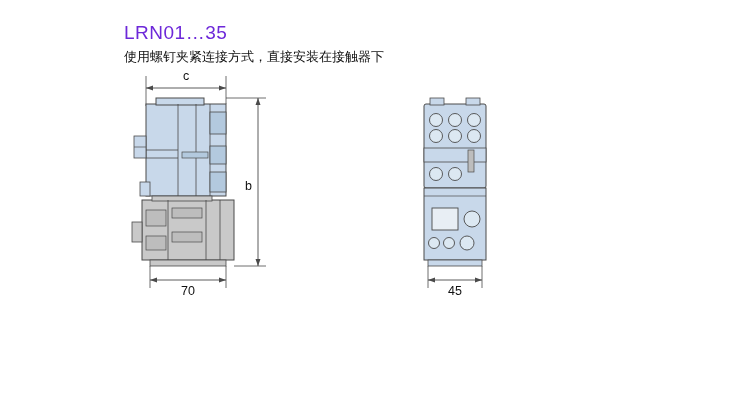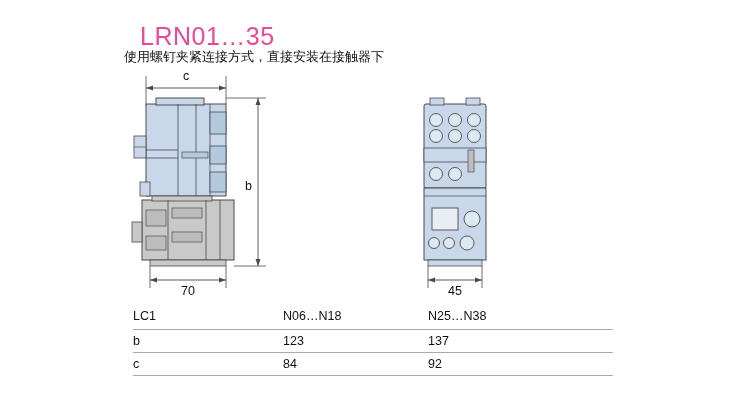--- a/index.html
+++ b/index.html
@@ -17,25 +17,25 @@
   }
   .page {
     position: absolute;
     left: 0; top: 0;
     width: 750px;
     height: 400px;
   }
   
   .title {
     position: absolute;
-    left: 140px;
+    left: 124px;
     top: 22px;
-    font-size: 25px;
+    font-size: 19px;
     letter-spacing: 0.5px;
-    color: #ec4899;
+    color: #6d28d9;
   }
   .subtitle {
     position: absolute;
     left: 124px;
     top: 48px;
     font-size: 13px;
     color: #111;
   }
   
   .drawing {
@@ -181,33 +181,14 @@
         <polygon points="482,280 475,277.5 475,282.5" fill="#4a4a4a"></polygon>
       </g>
 
       <text class="dim-label" x="186" y="80" text-anchor="middle">c</text>
       <text class="dim-label" x="252" y="190" text-anchor="end">b</text>
       <text class="dim-label" x="188" y="295" text-anchor="middle">70</text>
       <text class="dim-label" x="455" y="295" text-anchor="middle">45</text>
     </svg>
   </div>
 
-  <table class="spec-table">
-    <tbody>
-      <tr class="head">
-        <td class="c0">LC1</td>
-        <td class="c1">N06…N18</td>
-        <td class="c2">N25…N38</td>
-      </tr>
-      <tr class="rule-top">
-        <td class="c0">b</td>
-        <td class="c1">123</td>
-        <td class="c2">137</td>
-      </tr>
-      <tr class="rule-top rule-bottom">
-        <td class="c0">c</td>
-        <td class="c1">84</td>
-        <td class="c2">92</td>
-      </tr>
-    </tbody>
-  </table>
 
 </div>
 
 </body></html>

